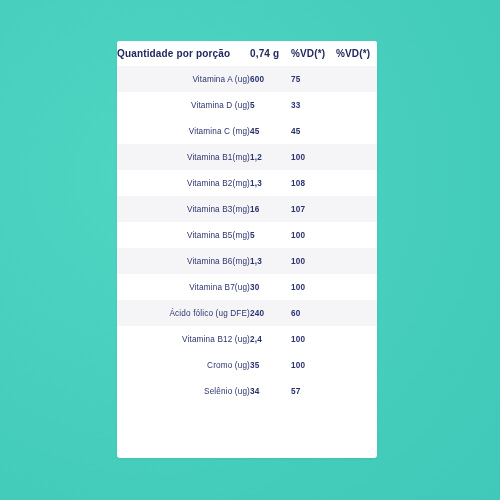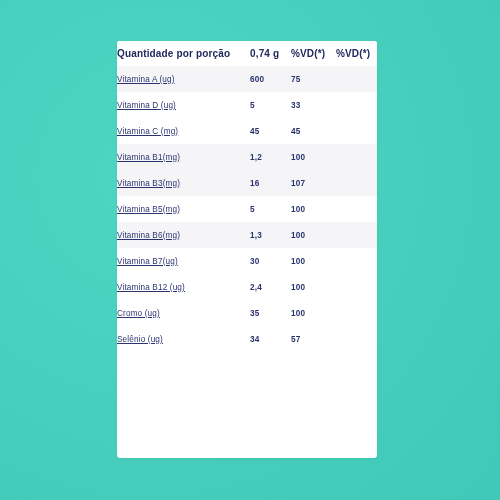--- a/index.html
+++ b/index.html
@@ -55,24 +55,23 @@
     color: #21295f;
     font-size: 10px;
     text-align: left;
     height: 25px;
   }
   th.h-name { padding-left: 10px; }
   th.h-amt, th.h-vd1, th.h-vd2 { padding-left: 2px; }
 
   td.n-name {
     padding-left: 10px;
-    text-align: left;
+    text-align: right;
     font-weight: normal;
     color: #3a4378;
-    text-decoration: underline;
   }
   td.n-amt, td.n-vd1, td.n-vd2 {
     padding-left: 2px;
     text-align: left;
     color: #3a4378;
     font-weight: bold;
   }
   tr.row-odd td  { background: #f5f5f7; }
   tr.row-even td { background: #ffffff; }
 
@@ -124,20 +123,26 @@
             <td class="n-amt">45</td>
             <td class="n-vd1">45</td>
             <td class="n-vd2"></td>
           </tr>
           <tr class="row-odd">
             <td class="n-name">Vitamina B1(mg)</td>
             <td class="n-amt">1,2</td>
             <td class="n-vd1">100</td>
             <td class="n-vd2"></td>
           </tr>
+          <tr class="row-even">
+            <td class="n-name">Vitamina B2(mg)</td>
+            <td class="n-amt">1,3</td>
+            <td class="n-vd1">108</td>
+            <td class="n-vd2"></td>
+          </tr>
           <tr class="row-odd">
             <td class="n-name">Vitamina B3(mg)</td>
             <td class="n-amt">16</td>
             <td class="n-vd1">107</td>
             <td class="n-vd2"></td>
           </tr>
           <tr class="row-even">
             <td class="n-name">Vitamina B5(mg)</td>
             <td class="n-amt">5</td>
             <td class="n-vd1">100</td>
@@ -146,20 +151,26 @@
           <tr class="row-odd">
             <td class="n-name">Vitamina B6(mg)</td>
             <td class="n-amt">1,3</td>
             <td class="n-vd1">100</td>
             <td class="n-vd2"></td>
           </tr>
           <tr class="row-even">
             <td class="n-name">Vitamina B7(ug)</td>
             <td class="n-amt">30</td>
             <td class="n-vd1">100</td>
+            <td class="n-vd2"></td>
+          </tr>
+          <tr class="row-odd">
+            <td class="n-name">Ácido fólico (ug DFE)</td>
+            <td class="n-amt">240</td>
+            <td class="n-vd1">60</td>
             <td class="n-vd2"></td>
           </tr>
           <tr class="row-even">
             <td class="n-name">Vitamina B12 (ug)</td>
             <td class="n-amt">2,4</td>
             <td class="n-vd1">100</td>
             <td class="n-vd2"></td>
           </tr>
           <tr class="row-even">
             <td class="n-name">Cromo (ug)</td>

